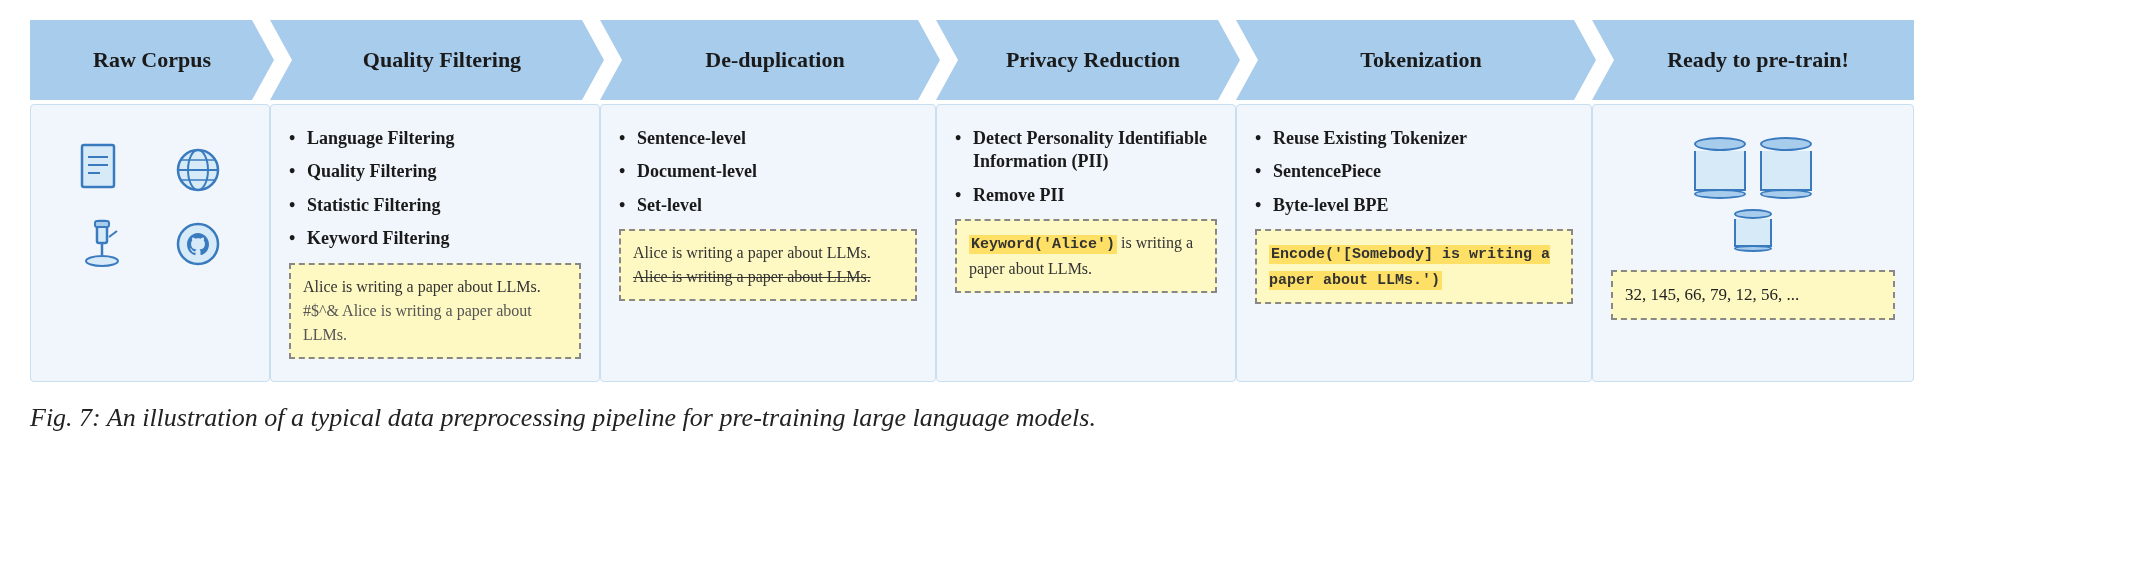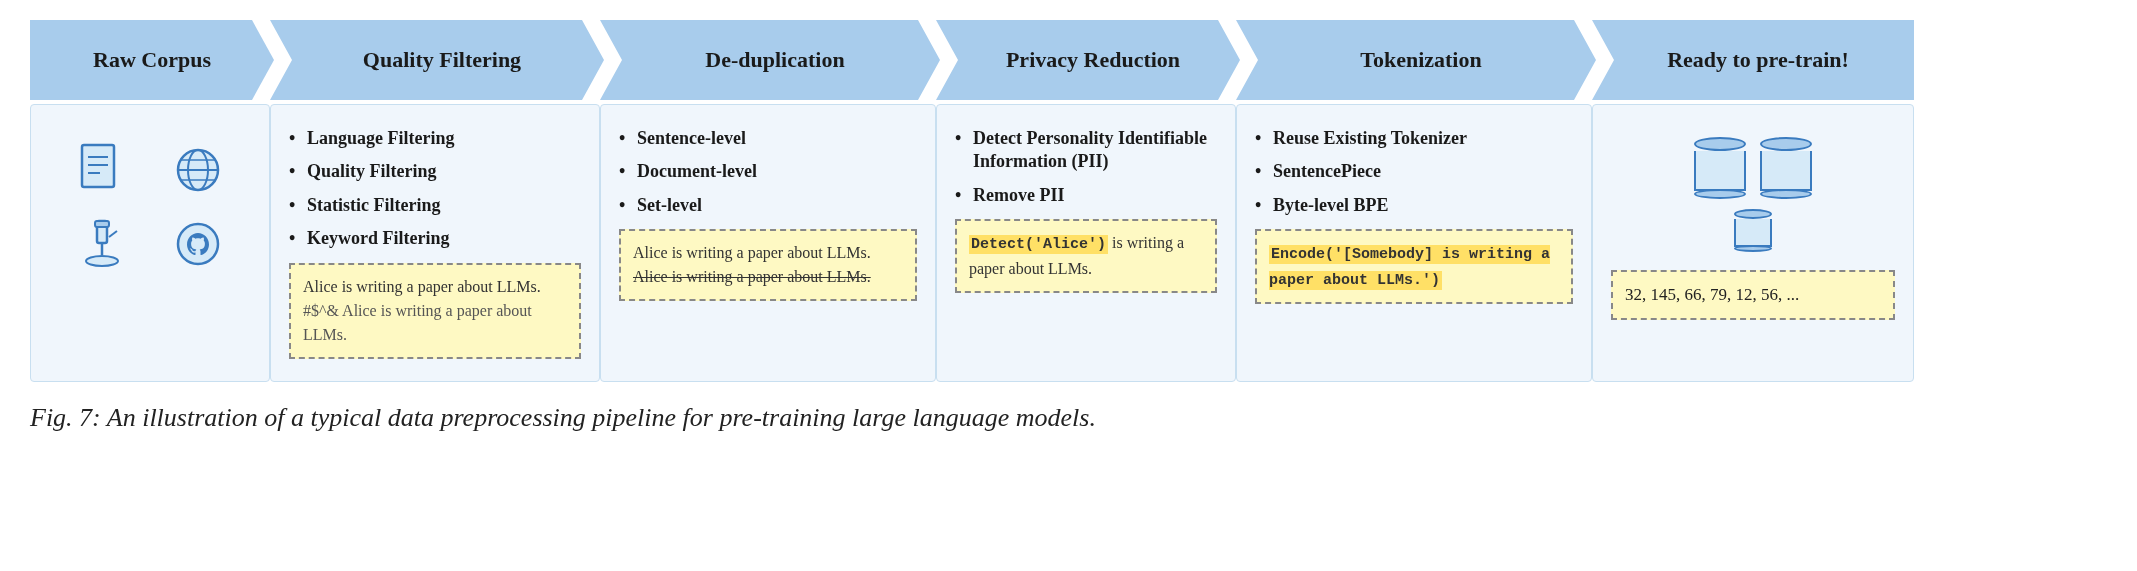--- a/index.html
+++ b/index.html
@@ -298,21 +298,21 @@
   <div class="pipeline-step step-privacy">
     <div class="step-header">
       <span class="step-header-text">Privacy Reduction</span>
     </div>
     <div class="step-body">
       <ul>
         <li>Detect Personality Identifiable Information (PII)</li>
         <li>Remove PII</li>
       </ul>
       <div class="example-box">
-        <span class="code-highlight">Detect('Alice')</span><span> is writing a paper about LLMs.</span>
+        <span class="code-highlight">Keyword('Alice')</span><span> is writing a paper about LLMs.</span>
       </div>
     </div>
   </div>
 
   <div class="pipeline-step step-token">
     <div class="step-header">
       <span class="step-header-text">Tokenization</span>
     </div>
     <div class="step-body">
       <ul>

